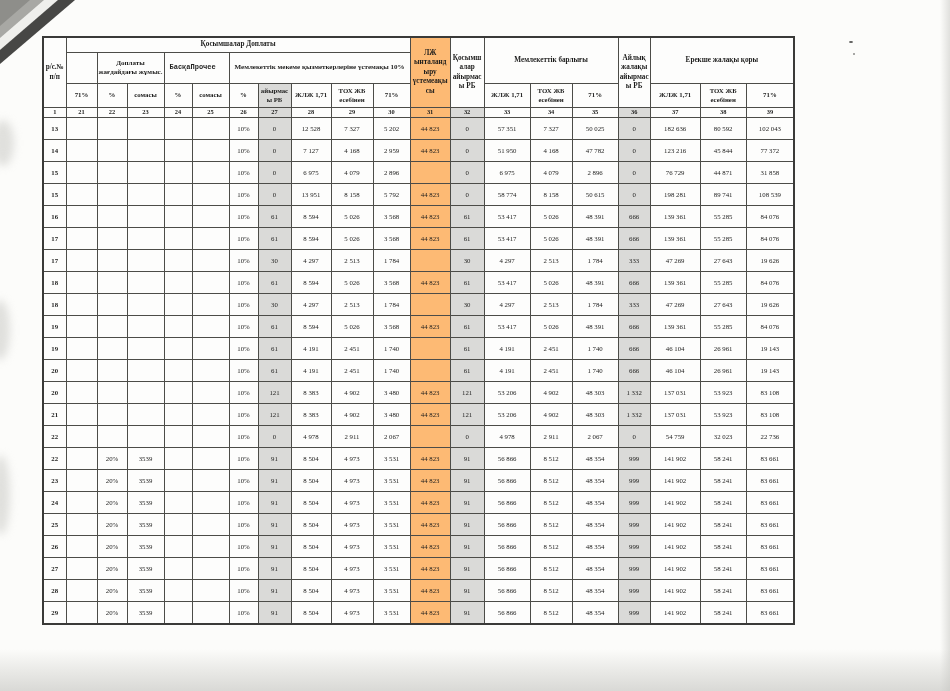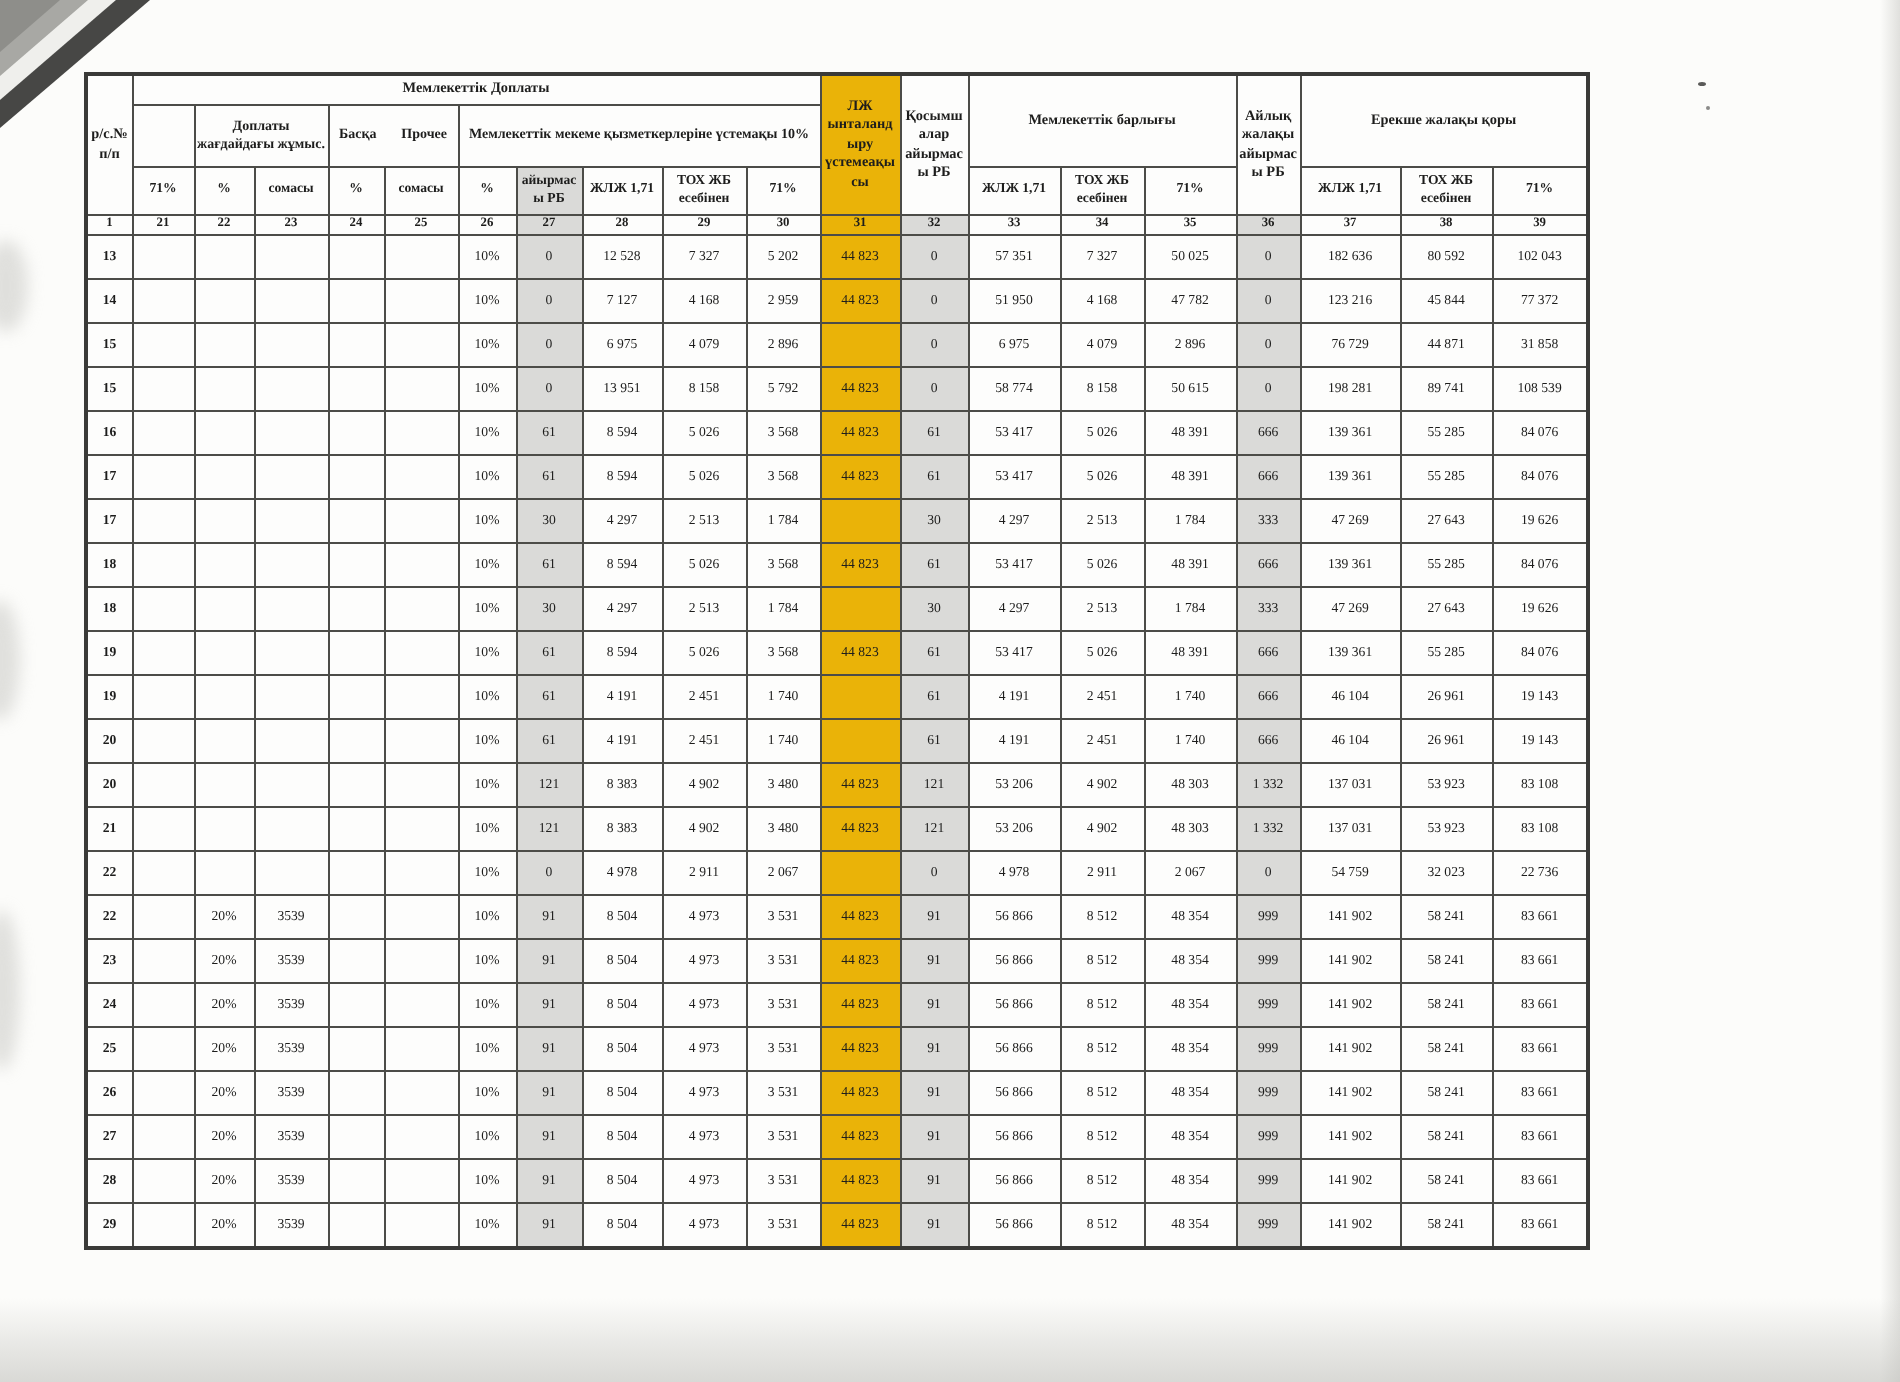--- a/index.html
+++ b/index.html
@@ -22,23 +22,23 @@
   }
   .sheet-table{border:2px solid #3a3a38;}
   thead th{font-weight:bold;font-size:7px;line-height:1.3;}
   tr.hA th{height:14px;font-size:7.2px;}
   tr.hB th{height:30px;}
   tr.hC th{height:23px;font-size:6.8px;}
   tr.numrow td{height:9px;font-size:6.4px;font-weight:bold;line-height:1;}
   tbody td{height:21px;font-size:6.8px;white-space:nowrap;}
   .wrap{white-space:normal;overflow-wrap:anywhere;}
   .lt{background:#dadad8;}
-  .dk{background:#eab308;}
+  .dk{background:#fdba74;}
   .rowno{font-weight:bold;}
-  .split{display:flex;justify-content:space-between;padding:0 4px;}
+  .split{display:flex;padding:0 4px;font-family:Liberation Mono, monospace;}
   
   .fold{position:absolute;left:0;top:0;width:80px;height:66px;pointer-events:none;}
   .bottom-shadow{
     position:absolute;left:0;bottom:0;width:100%;height:42px;
     background:linear-gradient(to bottom,rgba(210,210,206,0) 0%,rgba(208,208,204,.45) 55%,rgba(198,198,194,.65) 100%);
     pointer-events:none;
   }
   .right-shade{
     position:absolute;right:0;top:0;height:100%;width:10px;
     background:linear-gradient(to right,rgba(200,200,196,0),rgba(196,196,192,.5));
@@ -81,21 +81,21 @@
       <col style="width:42px">
       <col style="width:46px">
     <col style="width:32px">
       <col style="width:50px">
       <col style="width:46px">
       <col style="width:48px">
   </colgroup>
   <thead>
     <tr class="hA">
       <th rowspan="3" class="wrap">р/с.№ п/п</th>
-      <th colspan="10">Мемлекеттік Доплаты</th>
+      <th colspan="10">Қосымшалар Доплаты</th>
       <th rowspan="3" class="dk wrap">ЛЖ ынталандыру үстемеақысы</th>
       <th rowspan="3" class="wrap">Қосымшалар айырмасы РБ</th>
       <th colspan="3" rowspan="2">Мемлекеттік барлығы</th>
       <th rowspan="3" class="wrap">Айлық жалақы айырмасы РБ</th>
       <th colspan="3" rowspan="2">Ерекше жалақы қоры</th>
     </tr>
     <tr class="hB">
       <th></th>
       <th colspan="2" class="wrap">Доплаты жағдайдағы жұмыс.</th>
       <th colspan="2">

